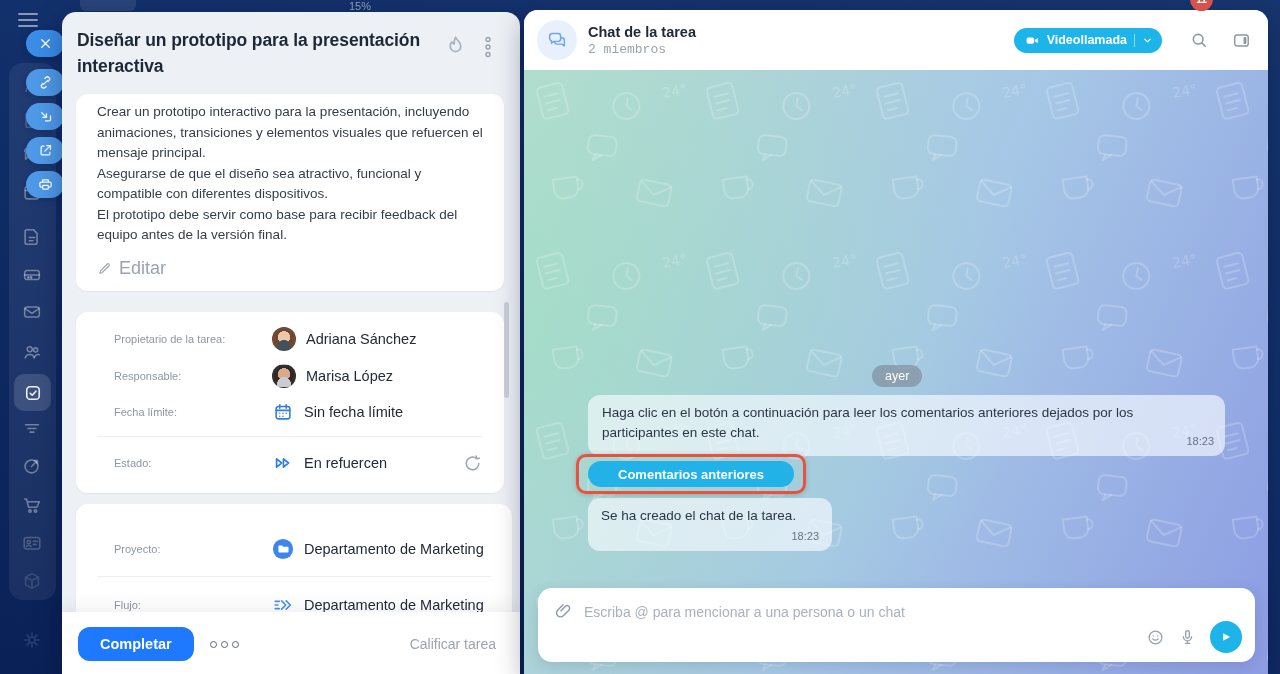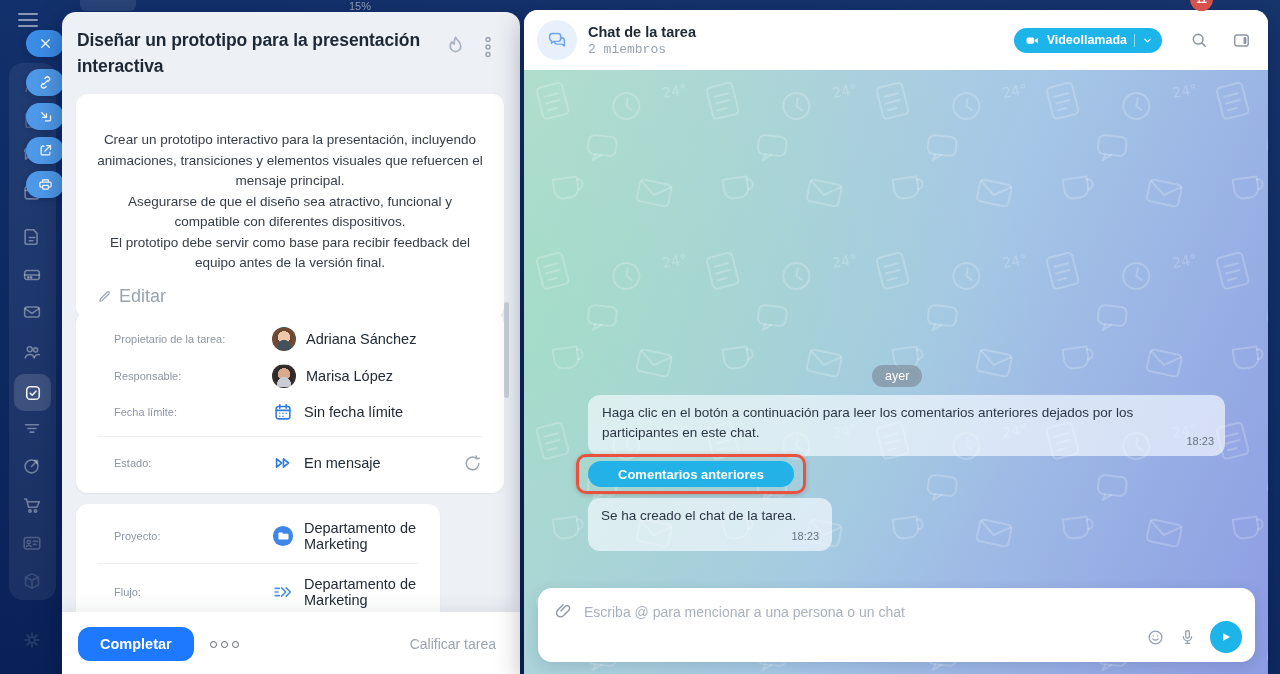--- a/index.html
+++ b/index.html
@@ -35,33 +35,33 @@
   .pill.close { background:#3b8de8; }
 
   
   .task-panel { left:62px; top:12px; width:458px; height:664px; background:#edf0f5;
     border-radius:14px 14px 0 0; z-index:10; box-shadow:0 8px 28px rgba(3,12,40,.35); }
   .tp-title { left:15px; top:15px; width:374px; font-size:17.5px; line-height:26px; font-weight:700; color:#1e2835; letter-spacing:-.1px; }
   .flame-btn { left:382px; top:22px; color:#a9b3c0; background:none; border:none; cursor:pointer; }
   .dots-btn  { left:422px; top:24px; color:#98a2af; background:none; border:none; cursor:pointer; }
 
   .card { background:#fff; border-radius:12px; box-shadow:0 1px 2px rgba(25,40,70,.05); }
-  .desc-card { left:14px; top:82px; width:428px; padding:36px 21px 12px;text-align:center; }
+  .desc-card { left:14px; top:82px; width:428px; padding:8px 21px 12px; }
   .desc-card p { font-size:13.5px; line-height:20.5px; color:#353d49; }
   .edit-row { margin-top:12px; display:flex; align-items:center; gap:7px; color:#9aa3b0; font-size:18px; cursor:pointer; width:70px; }
 
   .fields-card { left:14px; top:300px; width:428px; padding:9px 21px; }
   .frow { display:flex; align-items:center; height:36.5px; }
   .frow.tall { height:42px; }
   .flabel { width:158px; flex:none; font-size:11px; color:#8e97a5;margin-left:17px; }
   .fvalue { display:flex; align-items:center; gap:10px; font-size:14.5px; color:#222b38; }
   .divider { height:1px; background:#edf0f3; margin:5px 0; }
   .trail { margin-left:auto; color:#9aa4b0; background:none; border:none; cursor:pointer; }
 
-  .card2 { left:14px; top:492px; width:364px; height:150px; padding:9px 21px; }
+  .card2 { left:14px; top:492px; width:436px; height:150px; padding:22px 21px; }
   .card2 .frow { height:45px; }
 
   .avatar { width:24px; height:24px; border-radius:50%; flex:none; border:1px solid rgba(0,0,0,.08); }
   .avatar.a1 { background:radial-gradient(circle at 50% 86%, #41525c 0 31%, transparent 32%),
                radial-gradient(circle at 50% 42%, #ecc7a9 0 36%, transparent 37%),
                radial-gradient(circle at 50% 48%, #6d4634 0 55%, #8a5a41 100%); }
   .avatar.a2 { background:radial-gradient(circle at 50% 86%, #c9cdd3 0 31%, transparent 32%),
                radial-gradient(circle at 50% 42%, #d9a98c 0 36%, transparent 37%),
                radial-gradient(circle at 50% 48%, #2f2a28 0 55%, #4a403a 100%); }
   .ficon { width:22px; height:22px; flex:none; }
@@ -322,21 +322,21 @@
         </span>
     </div>
     <div class="divider"></div>
     <div class="frow tall">
       <span class="flabel">Estado:</span>
       <span class="fvalue">
         <svg class="ficon" viewBox="0 0 24 24" fill="none" stroke="#2f7de0" stroke-width="1.8" stroke-linejoin="round">
             <path d="M5 7.5l5.5 4.5L5 16.5z"></path>
             <path d="M12.5 7.5L18 12l-5.5 4.5z"></path>
           </svg>
-        <span>En mensaje</span>
+        <span>En refuercen</span>
         </span>
       <button class="trail">
         <svg viewBox="0 0 24 24" width="21" height="21" fill="none" stroke="currentColor" stroke-width="1.7" stroke-linecap="round">
             <path d="M19.2 13a7.2 7.2 0 1 1-2.6-5.5"></path>
             <path d="M16.2 4.6l.5 3.1 3.1-.5"></path>
           </svg>
         </button>
     </div>
   </div>
 

